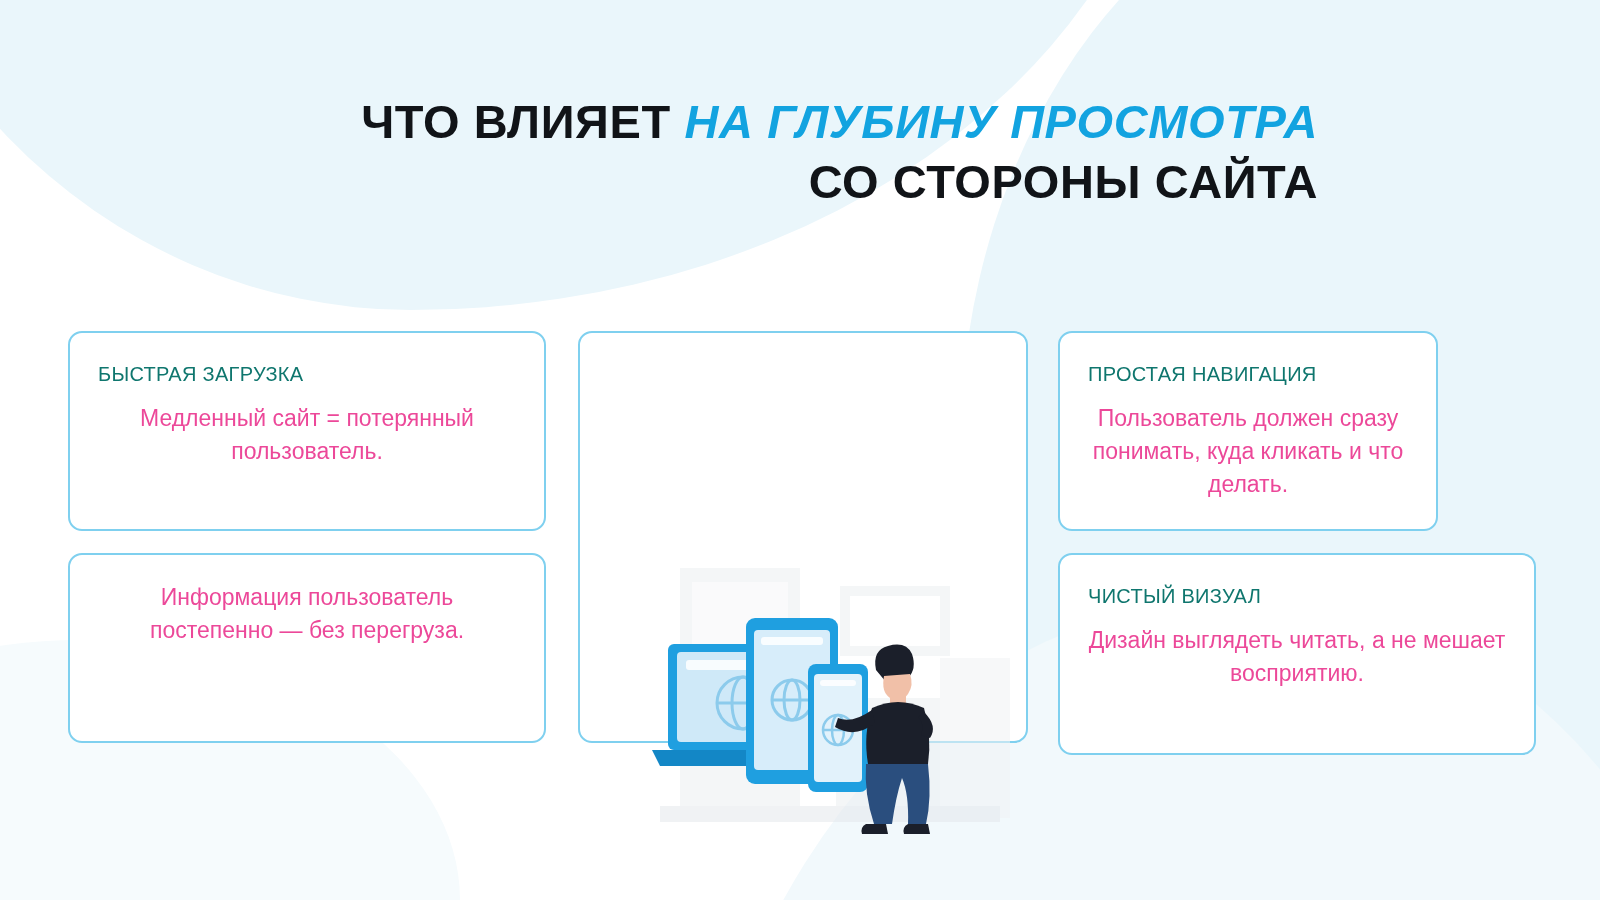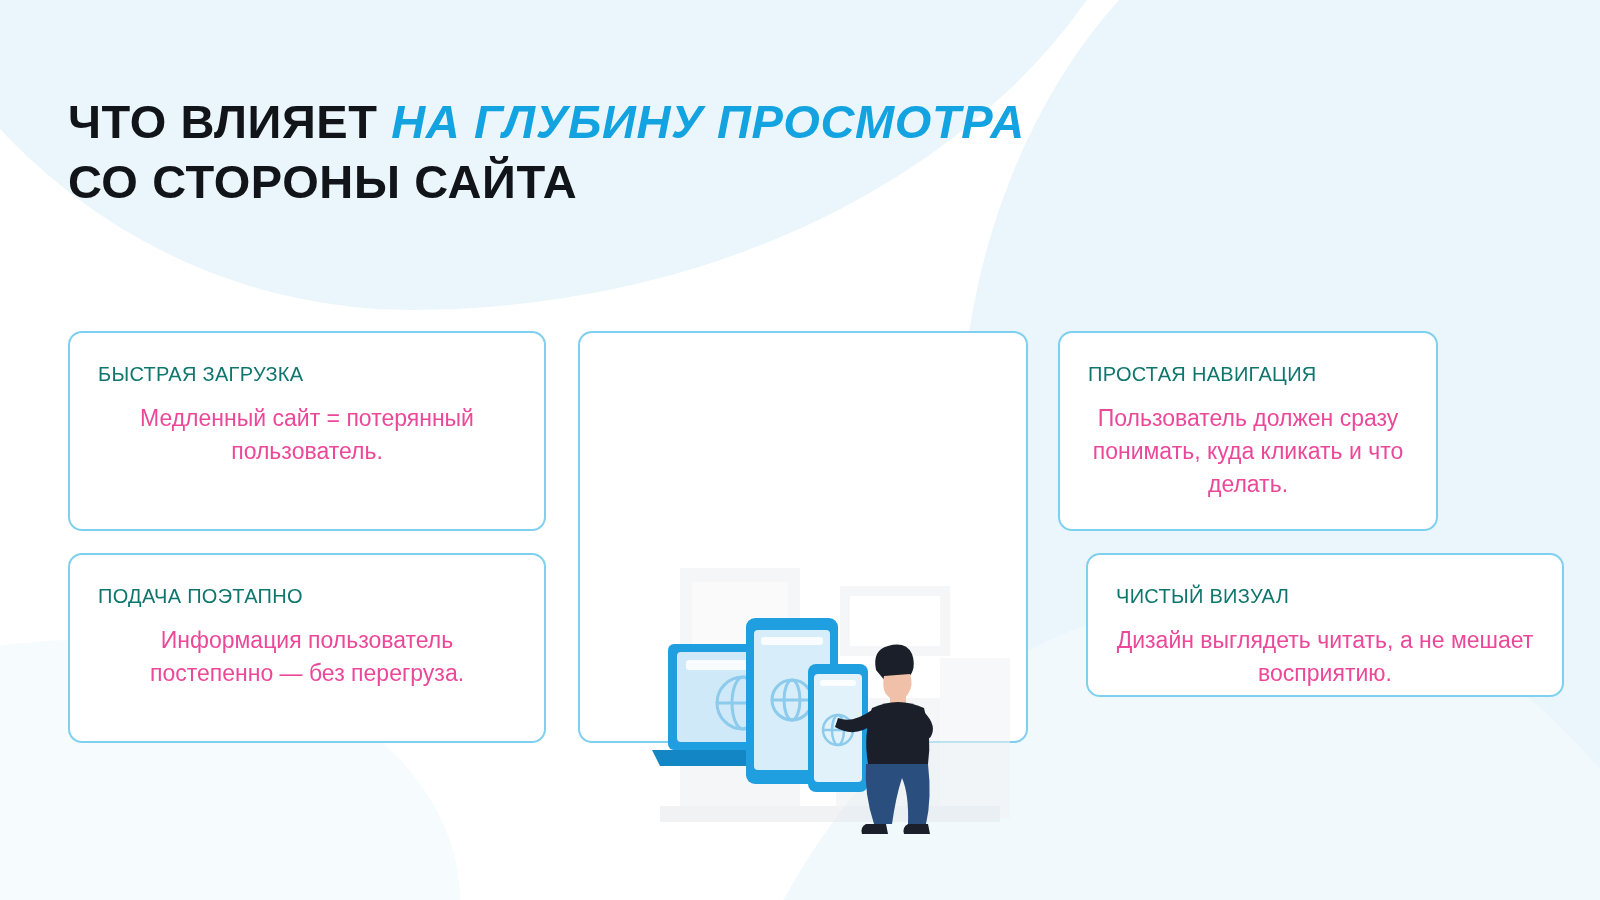--- a/index.html
+++ b/index.html
@@ -67,20 +67,21 @@
     width: 1250px;
     z-index: 5;
   }
   .title-line {
     font-size: 47px;
     line-height: 60px;
     font-weight: bold;
     letter-spacing: 0.6px;
     color: #111418;
     text-transform: uppercase;
+    text-align: right;
   }
   .title-accent {
     color: #12a3e0;
     font-style: italic;
   }
 
   
   .card {
     position: absolute;
     box-sizing: border-box;
@@ -104,21 +105,21 @@
     font-size: 23px;
     line-height: 33px;
     margin: 0;
     text-align: center;
   }
 
   #card-fast-load   { left: 68px;  top: 331px; width: 478px; height: 200px; }
   #card-staged      { left: 68px;  top: 553px; width: 478px; height: 190px; }
   #card-mobile      { left: 578px; top: 331px; width: 450px; height: 412px; }
   #card-navigation  { left: 1058px;top: 331px; width: 380px; height: 200px; }
-  #card-visual      { left: 1058px;top: 553px; width: 478px; height: 144px; margin-left: 28px; }
+  #card-visual      { left: 1058px;top: 553px; width: 478px; height: 202px; }
 
   #card-mobile .card-title { margin-bottom: 14px; }
 
   
   .illustration {
     position: absolute;
     left: 640px;
     top: 548px;
     width: 420px;
     height: 310px;
@@ -139,21 +140,20 @@
   <div class="title-line"><span>ЧТО ВЛИЯЕТ </span><span class="title-accent">НА ГЛУБИНУ ПРОСМОТРА</span></div>
   <div class="title-line">СО СТОРОНЫ САЙТА</div>
 </div>
 
 <div class="card" id="card-fast-load">
   <p class="card-title">БЫСТРАЯ ЗАГРУЗКА</p>
   <p class="card-body">Медленный сайт = потерянный пользователь.</p>
 </div>
 
 <div class="card" id="card-staged">
-  <p class="card-title">ПОДАЧА ПОЭТАПНО</p>
   <p class="card-body">Информация пользователь постепенно — без перегруза.</p>
 </div>
 
 <div class="card" id="card-mobile">
 </div>
 
 <div class="card" id="card-navigation">
   <p class="card-title">ПРОСТАЯ НАВИГАЦИЯ</p>
   <p class="card-body">Пользователь должен сразу понимать, куда кликать и что делать.</p>
 </div>

